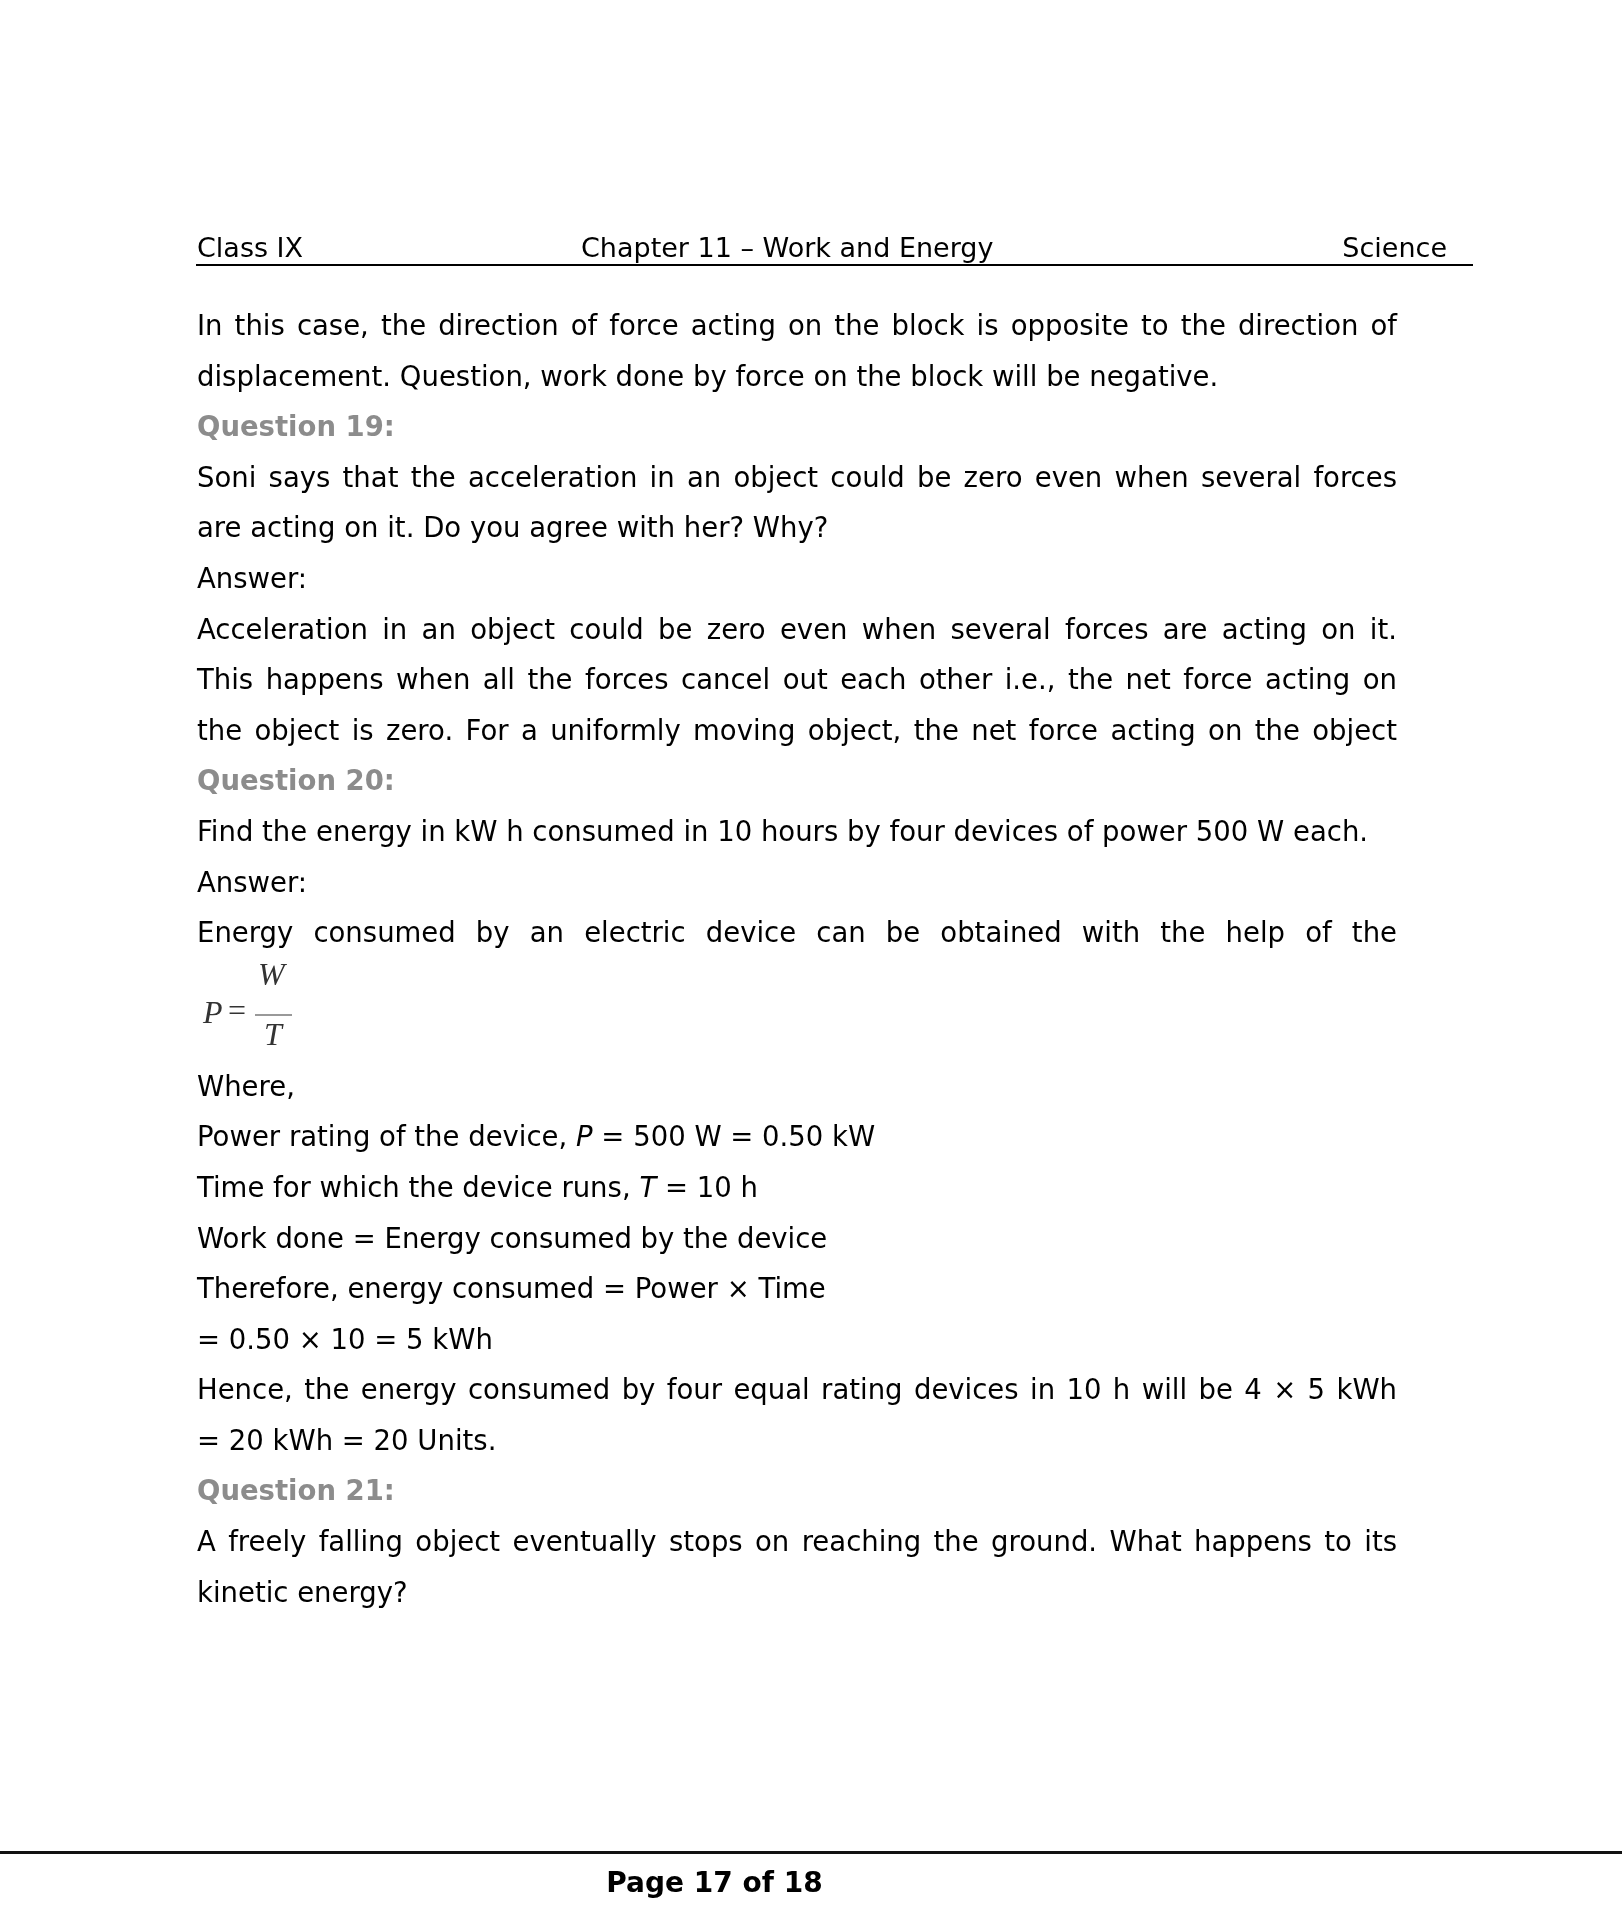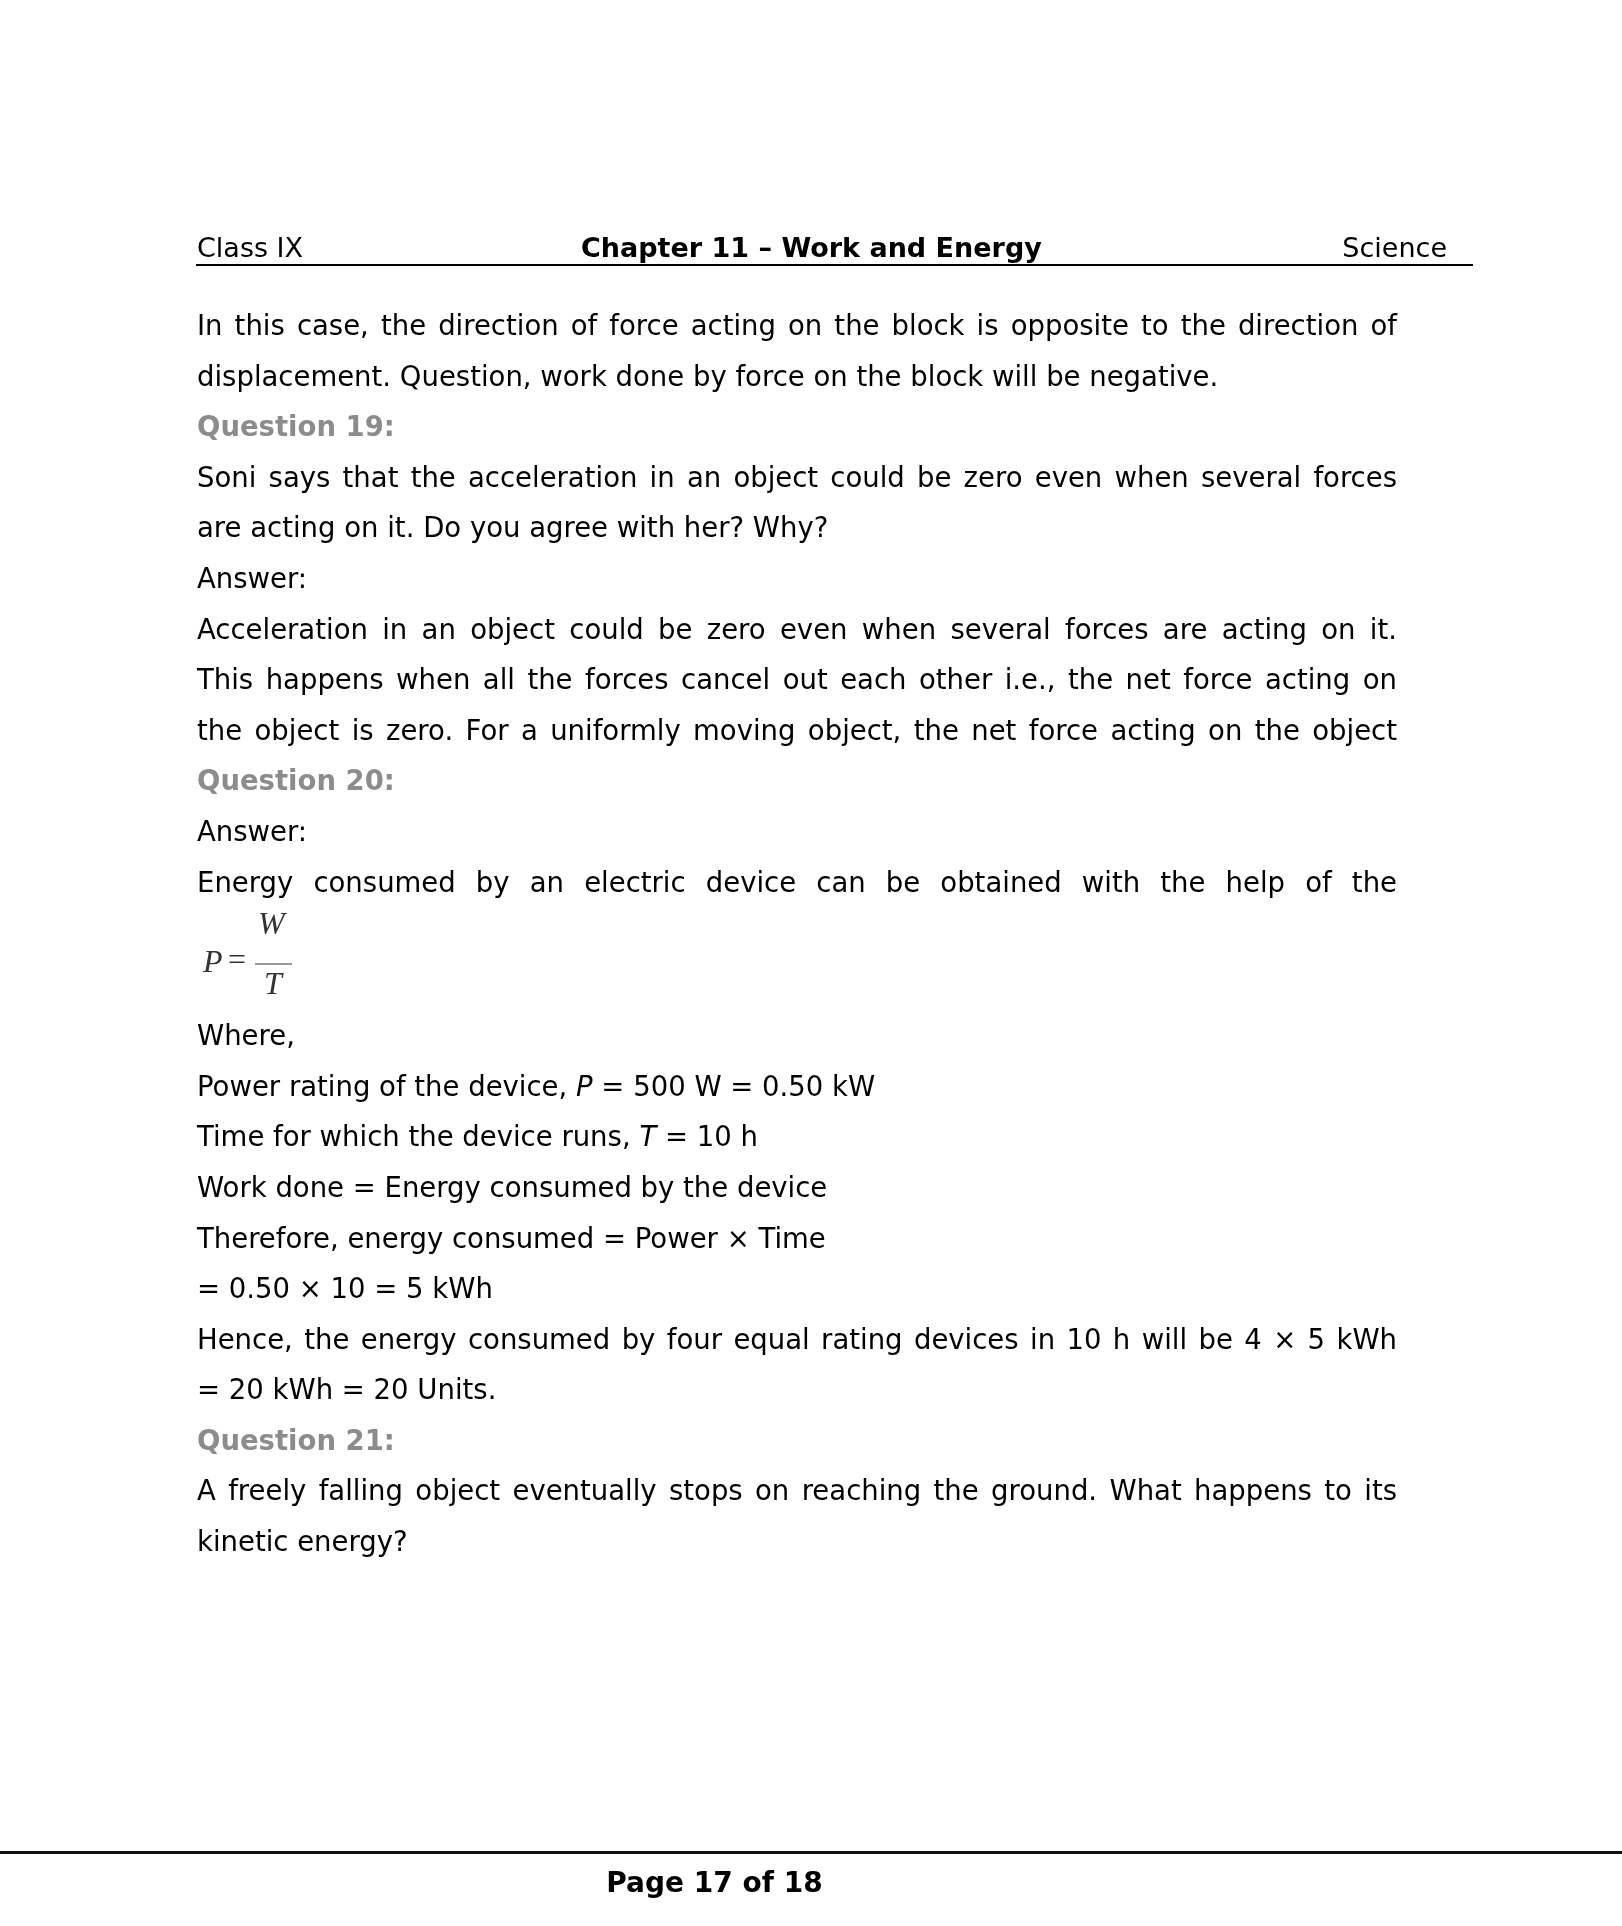--- a/index.html
+++ b/index.html
@@ -1,20 +1,20 @@
 <!DOCTYPE html>
 <html><head>
 <meta charset="utf-8">
 <style>
   html, body { margin:0; padding:0; background:#ffffff; }
   body { width:1622px; height:1926px; position:relative; overflow:hidden;
          font-family:"DejaVu Sans", sans-serif; color:#000; }
   .hdr { position:absolute; top:232px; font-size:27px; }
   #hdr-left { left:197px; }
-  #hdr-center { left:581px;font-weight:bold; }
+  #hdr-center { left:581px; }
   #hdr-right { right:175px; }
   #hdr-line { position:absolute; left:196px; width:1277px; top:264px; height:2px; background:#000; }
   .body { position:absolute; left:197px; top:300px; width:1200px; font-size:27.5px; }
   .ln { height:50.6px; line-height:50.6px; white-space:nowrap; }
   .just { text-align:justify; text-align-last:justify; width:1200px; }
   .q { color:#8c8c8c; font-weight:bold; }
   .formula { height:103px; position:relative; font-family:"Liberation Serif", serif; font-size:32px; color:#333; }
   .formula .p { position:absolute; left:6px; top:36px; font-style:italic; }
   .formula .eq { position:absolute; left:31px; top:34px; }
   .formula .num { position:absolute; left:61px; top:-2px; font-style:italic; }
@@ -38,20 +38,21 @@
 
   <div class="ln q">Question 19:</div>
   <div class="ln just">Soni says that the acceleration in an object could be zero even when several forces</div>
   <div class="ln">are acting on it. Do you agree with her? Why?</div>
   <div class="ln">Answer:</div>
   <div class="ln just">Acceleration in an object could be zero even when several forces are acting on it.</div>
   <div class="ln just">This happens when all the forces cancel out each other i.e., the net force acting on</div>
   <div class="ln just">the object is zero. For a uniformly moving object, the net force acting on the object</div>
 
   <div class="ln q">Question 20:</div>
+  <div class="ln">Find the energy in kW h consumed in 10 hours by four devices of power 500 W each.</div>
   <div class="ln">Answer:</div>
   <div class="ln just">Energy consumed by an electric device can be obtained with the help of the</div>
 
   <div class="formula">
     <span class="p">P</span>
     <span class="eq">=</span>
     <span class="num">W</span>
     <span class="bar"></span>
     <span class="den">T</span>
   </div>

